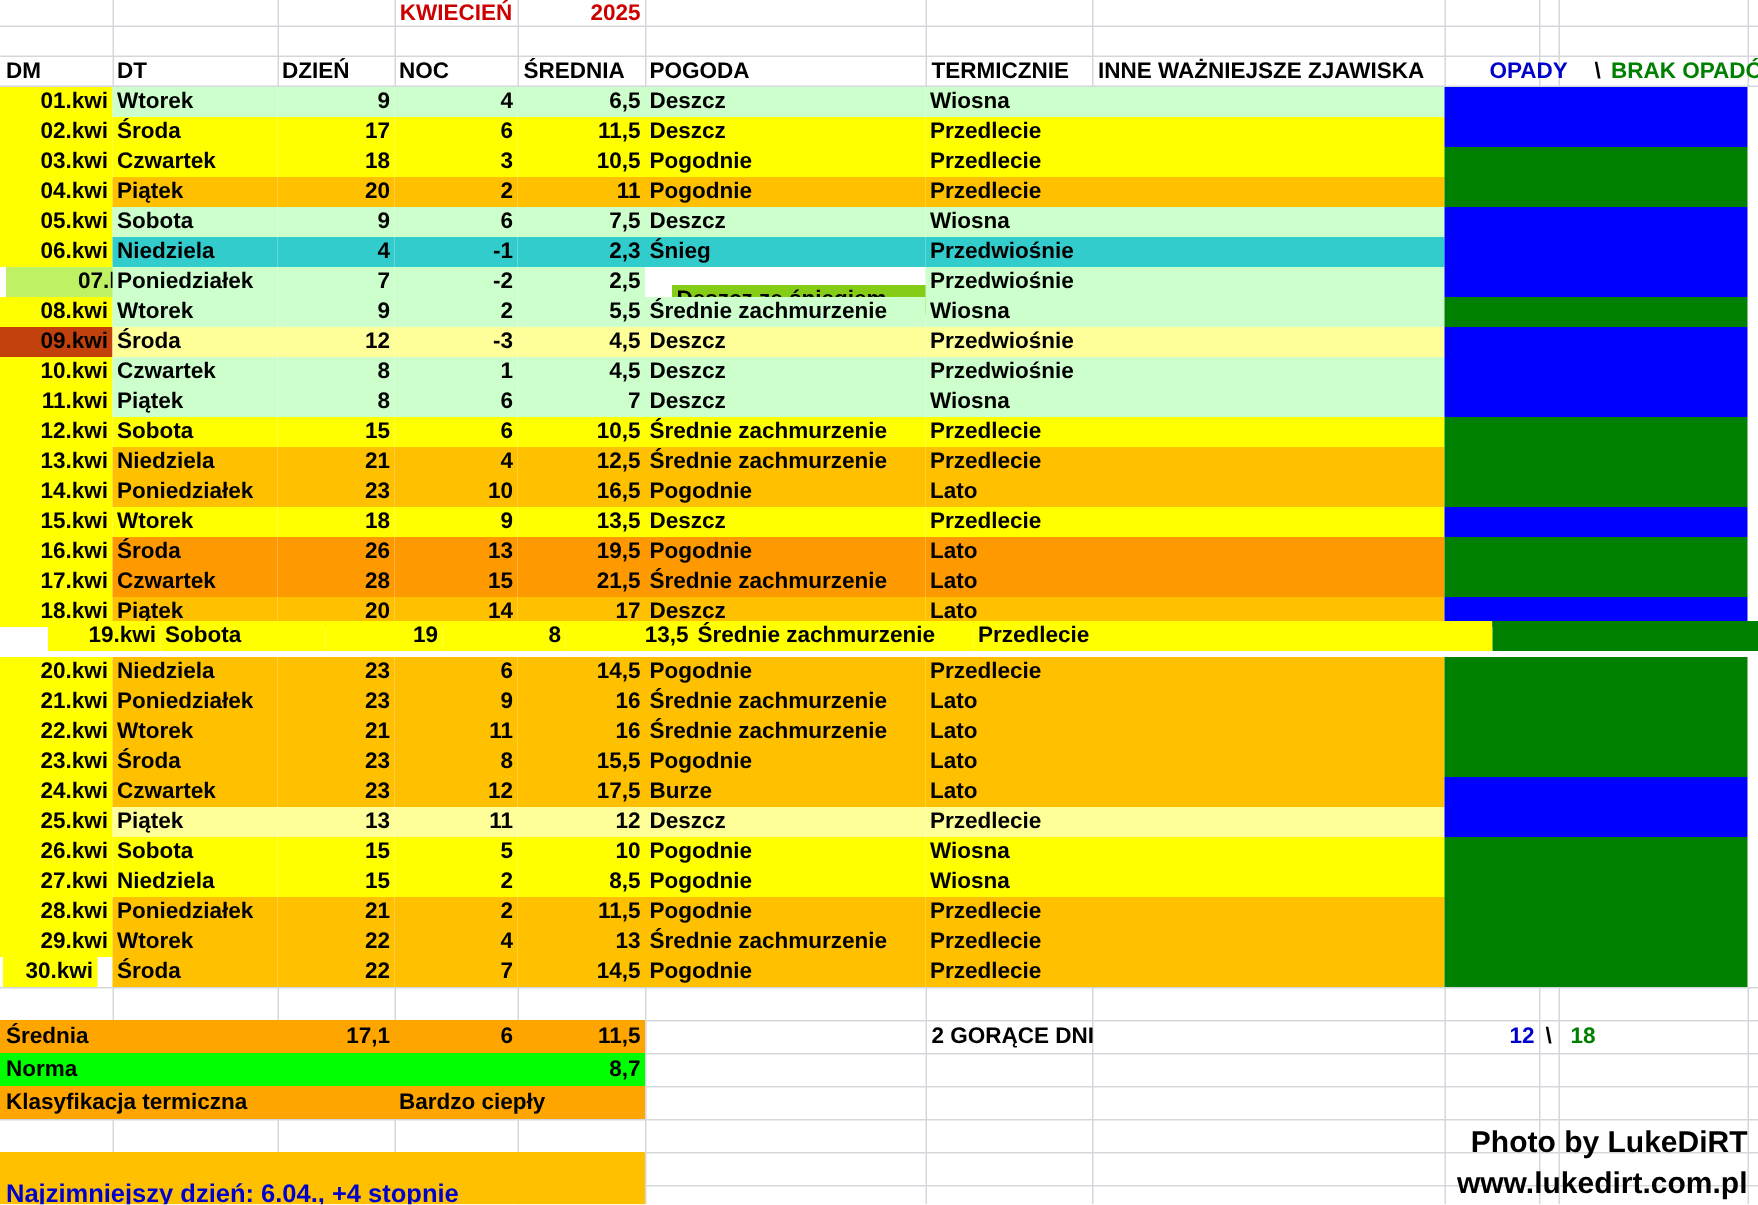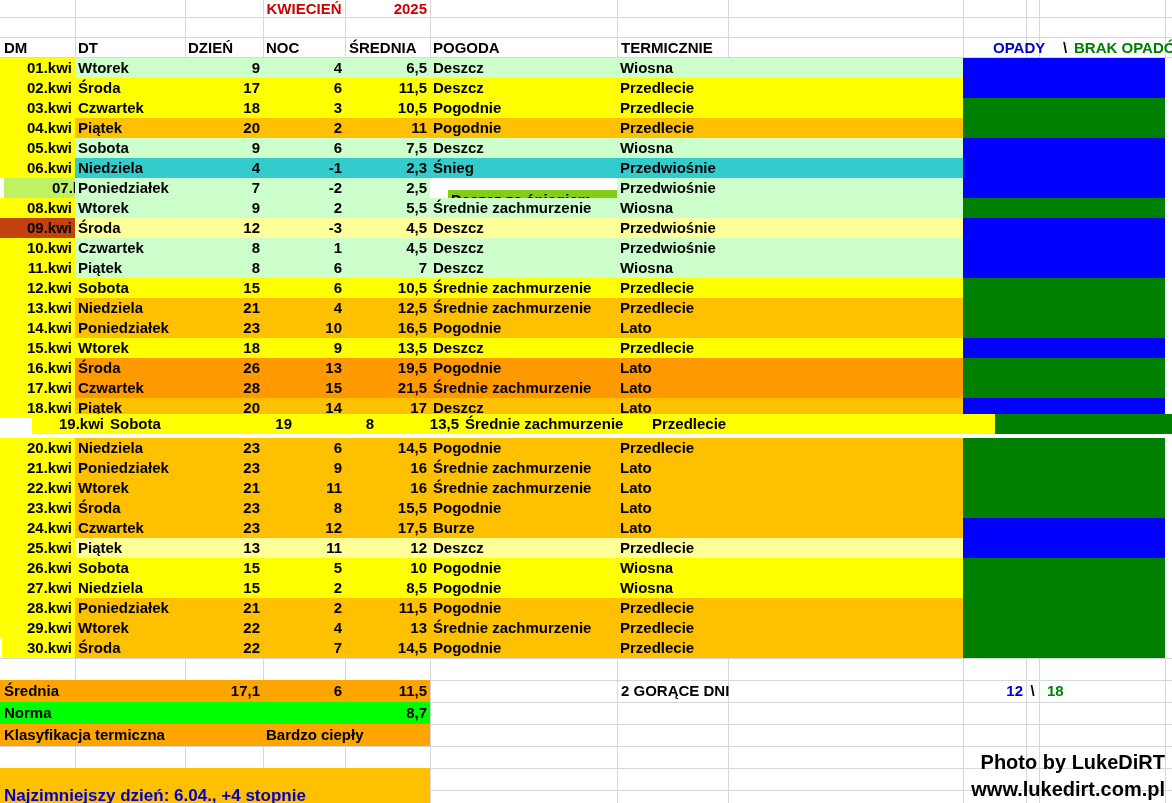--- a/index.html
+++ b/index.html
@@ -367,21 +367,21 @@
         <div class="cell l" style="left: 75px; width: 110px; background: rgb(255, 192, 0);">Wtorek</div>
         <div class="cell r" style="left: 185px; width: 78px; background: rgb(255, 192, 0);">22</div>
         <div class="cell r" style="left: 263px; width: 82px; background: rgb(255, 192, 0);">4</div>
         <div class="cell r" style="left: 345px; width: 85px; background: rgb(255, 192, 0);">13</div>
         <div class="cell l" style="left: 430px; width: 187px; background: rgb(255, 192, 0);">Średnie zachmurzenie</div>
         <div class="cell l" style="left: 617px; width: 111px; background: rgb(255, 192, 0);">Przedlecie</div>
         <div class="cell l" style="left: 728px; width: 235px; background: rgb(255, 192, 0);"></div>
         <div class="cell" style="left: 963px; width: 202px; background: rgb(0, 128, 0);"></div>
       </div>
       <div class="row" style="top: 638px;">
-        <div class="cell r" style="left: 2px; width: 73px; background: rgb(255, 255, 0);">30.kwi</div>
+        <div class="cell r" style="left: 2px; width: 63px; background: rgb(255, 255, 0);">30.kwi</div>
         <div class="cell l" style="left: 75px; width: 110px; background: rgb(255, 192, 0);">Środa</div>
         <div class="cell r" style="left: 185px; width: 78px; background: rgb(255, 192, 0);">22</div>
         <div class="cell r" style="left: 263px; width: 82px; background: rgb(255, 192, 0);">7</div>
         <div class="cell r" style="left: 345px; width: 85px; background: rgb(255, 192, 0);">14,5</div>
         <div class="cell l" style="left: 430px; width: 187px; background: rgb(255, 192, 0);">Pogodnie</div>
         <div class="cell l" style="left: 617px; width: 111px; background: rgb(255, 192, 0);">Przedlecie</div>
         <div class="cell l" style="left: 728px; width: 235px; background: rgb(255, 192, 0);"></div>
         <div class="cell" style="left: 963px; width: 202px; background: rgb(0, 128, 0);"></div>
       </div>
     </div>
@@ -389,20 +389,21 @@
   <div class="cell" style="left: 263px; top: 0px; width: 82px; height: 17px; line-height: 17px; text-align: center; color: rgb(204, 0, 0);">KWIECIEŃ</div>
   <div class="cell r" style="left: 345px; top: 0px; width: 85px; height: 17px; line-height: 17px; color: rgb(204, 0, 0);">2025</div>
 
   <div class="cell" style="left:4px;top:37px;height:21px;line-height:21px;">DM</div>
   <div class="cell" style="left:78px;top:37px;height:21px;line-height:21px;">DT</div>
   <div class="cell" style="left:188px;top:37px;height:21px;line-height:21px;">DZIEŃ</div>
   <div class="cell" style="left:266px;top:37px;height:21px;line-height:21px;">NOC</div>
   <div class="cell" style="left:349px;top:37px;height:21px;line-height:21px;">ŚREDNIA</div>
   <div class="cell" style="left:433px;top:37px;height:21px;line-height:21px;">POGODA</div>
   <div class="cell" style="left:621px;top:37px;height:21px;line-height:21px;">TERMICZNIE</div>
+  <div class="cell" style="left:732px;top:37px;height:21px;line-height:21px;">INNE WAŻNIEJSZE ZJAWISKA</div>
   <div class="cell" style="left: 993px; top: 37px; height: 21px; line-height: 21px; color: rgb(0, 0, 204);">OPADY</div>
   <div class="cell" style="left:1063px;top:37px;height:21px;line-height:21px;">\</div>
   <div class="cell" style="left: 1074px; top: 37px; height: 21px; line-height: 21px; color: rgb(0, 128, 0);">BRAK OPADÓW</div>
 
   <div class="bg" style="left: 0px; top: 680px; width: 430px; height: 22px; background: rgb(255, 165, 0);"></div>
   <div class="bg" style="left: 0px; top: 702px; width: 430px; height: 22px; background: rgb(0, 255, 0);"></div>
   <div class="bg" style="left: 0px; top: 724px; width: 430px; height: 22px; background: rgb(255, 165, 0);"></div>
   <div class="bg" style="left: 0px; top: 768px; width: 430px; height: 35px; background: rgb(255, 192, 0);"></div>
 
   <div class="cell" style="left:4px;top:680px;height:22px;line-height:22px;">Średnia</div>

